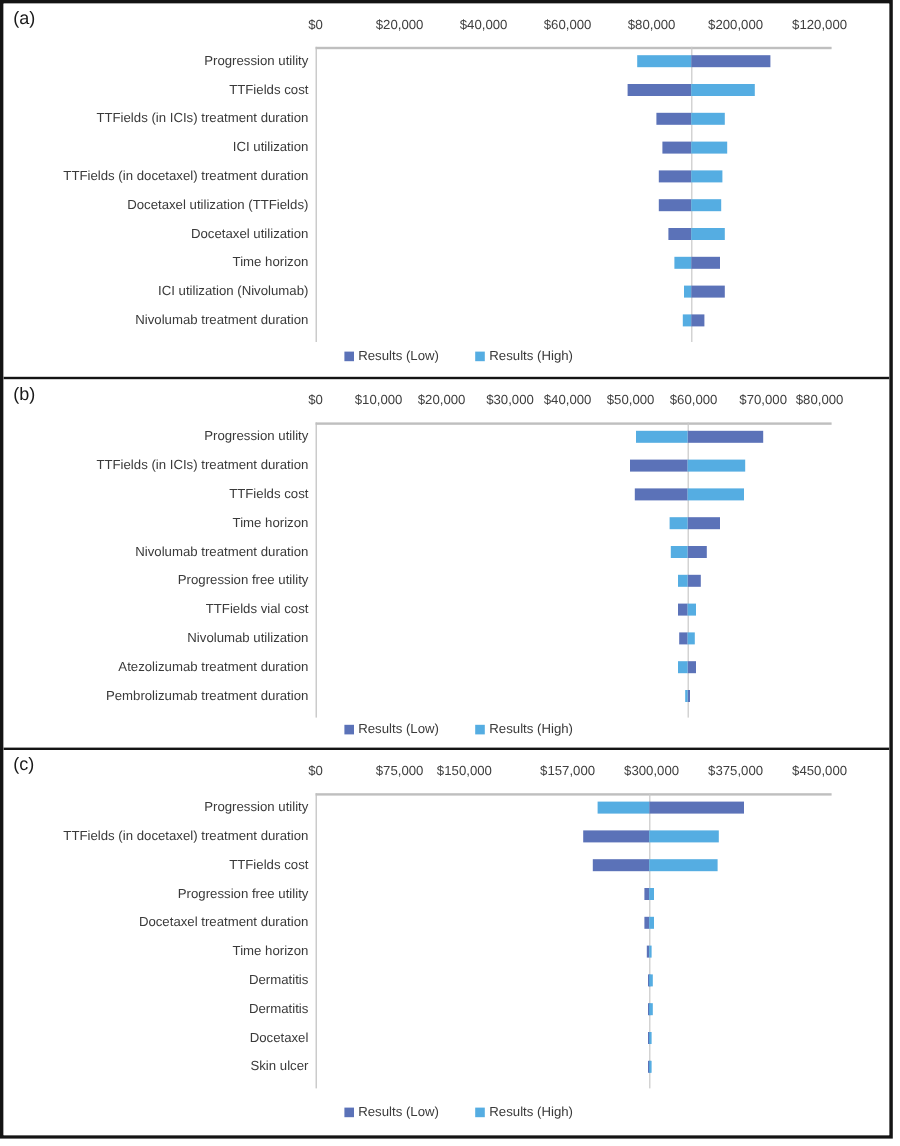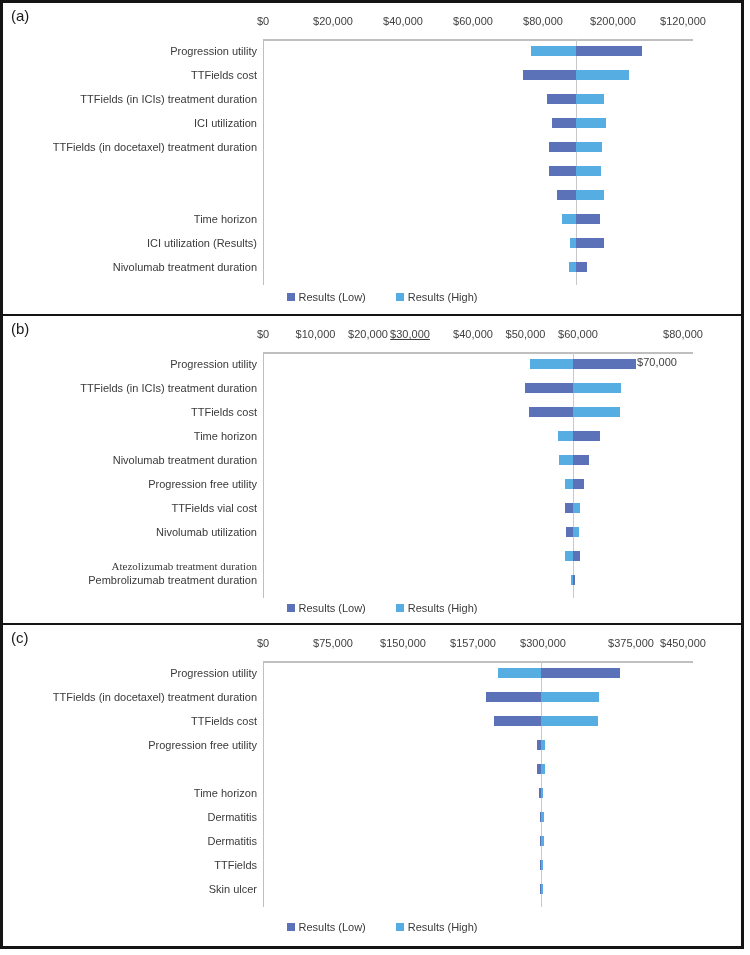--- a/index.html
+++ b/index.html
@@ -84,28 +84,30 @@
       <div class="bar" style="left: 572.9px; width: 53.2px; top: 67px; background: rgb(85, 173, 226);"></div>
       <div class="row-label" style="top: 84px;">TTFields (in ICIs) treatment duration</div>
       <div class="bar" style="left: 543.85px; width: 29.05px; top: 91px; background: rgb(91, 114, 184);"></div>
       <div class="bar" style="left: 572.9px; width: 28.35px; top: 91px; background: rgb(85, 173, 226);"></div>
       <div class="row-label" style="top: 108px;">ICI utilization</div>
       <div class="bar" style="left: 549.45px; width: 23.45px; top: 115px; background: rgb(91, 114, 184);"></div>
       <div class="bar" style="left: 572.9px; width: 30.45px; top: 115px; background: rgb(85, 173, 226);"></div>
       <div class="row-label" style="top: 132px;">TTFields (in docetaxel) treatment duration</div>
       <div class="bar" style="left: 545.95px; width: 26.95px; top: 139px; background: rgb(91, 114, 184);"></div>
       <div class="bar" style="left: 572.9px; width: 25.9px; top: 139px; background: rgb(85, 173, 226);"></div>
+      <div class="row-label" style="top: 156px;">Docetaxel utilization (TTFields)</div>
       <div class="bar" style="left: 545.95px; width: 26.95px; top: 163px; background: rgb(91, 114, 184);"></div>
       <div class="bar" style="left: 572.9px; width: 25.2px; top: 163px; background: rgb(85, 173, 226);"></div>
+      <div class="row-label" style="top: 180px;">Docetaxel utilization</div>
       <div class="bar" style="left: 553.65px; width: 19.25px; top: 187px; background: rgb(91, 114, 184);"></div>
       <div class="bar" style="left: 572.9px; width: 27.65px; top: 187px; background: rgb(85, 173, 226);"></div>
       <div class="row-label" style="top: 204px;">Time horizon</div>
       <div class="bar" style="left: 572.9px; width: 23.8px; top: 211px; background: rgb(91, 114, 184);"></div>
       <div class="bar" style="left: 558.55px; width: 14.35px; top: 211px; background: rgb(85, 173, 226);"></div>
-      <div class="row-label" style="top: 228px;">ICI utilization (Results)</div>
+      <div class="row-label" style="top: 228px;">ICI utilization (Nivolumab)</div>
       <div class="bar" style="left: 572.9px; width: 27.65px; top: 235px; background: rgb(91, 114, 184);"></div>
       <div class="bar" style="left: 566.95px; width: 5.95px; top: 235px; background: rgb(85, 173, 226);"></div>
       <div class="row-label" style="top: 252px;">Nivolumab treatment duration</div>
       <div class="bar" style="left: 572.9px; width: 11.55px; top: 259px; background: rgb(91, 114, 184);"></div>
       <div class="bar" style="left: 565.55px; width: 7.35px; top: 259px; background: rgb(85, 173, 226);"></div>
       <div class="legend" style="top: 288px;">
         <span class="legend-item">
           <span class="legend-swatch" style="background: rgb(91, 114, 184);"></span>
           <span class="legend-text">Results (Low)</span>
         </span>
@@ -113,25 +115,25 @@
           <span class="legend-swatch" style="background: rgb(85, 173, 226);"></span>
           <span class="legend-text">Results (High)</span>
         </span>
       </div>
     </div>
     <div class="panel" style="height: 309px;">
       <div class="panel-letter">(b)</div>
       <div class="tick-label" style="left: 260px;">$0</div>
       <div class="tick-label" style="left: 312.5px;">$10,000</div>
       <div class="tick-label" style="left: 365px;">$20,000</div>
-      <div class="tick-label" style="left: 407px; text-decoration: underline;">$30,000</div>
+      <div class="tick-label" style="left: 422px;">$30,000</div>
       <div class="tick-label" style="left: 470px;">$40,000</div>
       <div class="tick-label" style="left: 522.5px;">$50,000</div>
       <div class="tick-label" style="left: 575px;">$60,000</div>
-      <div class="tick-label" style="left: 654px; margin-top: 28px;">$70,000</div>
+      <div class="tick-label" style="left: 633px;">$70,000</div>
       <div class="tick-label" style="left: 680px;">$80,000</div>
       <div class="axis-line" style="left: 260px; top: 36px; width: 430px; border-top-color: rgb(191, 191, 191);"></div>
       <div class="plot-left-border" style="left: 260px; top: 36px; height: 246px; border-left-color: rgb(191, 191, 191);"></div>
       <div class="gridline" style="left: 569.75px; top: 36px; height: 246px; border-left-color: rgb(201, 201, 201);"></div>
       <div class="row-label" style="top: 36px;">Progression utility</div>
       <div class="bar" style="left: 569.75px; width: 63px; top: 43px; background: rgb(91, 114, 184);"></div>
       <div class="bar" style="left: 526.7px; width: 43.05px; top: 43px; background: rgb(85, 173, 226);"></div>
       <div class="row-label" style="top: 60px;">TTFields (in ICIs) treatment duration</div>
       <div class="bar" style="left: 521.975px; width: 47.775px; top: 67px; background: rgb(91, 114, 184);"></div>
       <div class="bar" style="left: 569.75px; width: 47.775px; top: 67px; background: rgb(85, 173, 226);"></div>
@@ -146,73 +148,74 @@
       <div class="bar" style="left: 556.1px; width: 13.65px; top: 139px; background: rgb(85, 173, 226);"></div>
       <div class="row-label" style="top: 156px;">Progression free utility</div>
       <div class="bar" style="left: 569.75px; width: 11.025px; top: 163px; background: rgb(91, 114, 184);"></div>
       <div class="bar" style="left: 561.875px; width: 7.875px; top: 163px; background: rgb(85, 173, 226);"></div>
       <div class="row-label" style="top: 180px;">TTFields vial cost</div>
       <div class="bar" style="left: 562.4px; width: 7.35px; top: 187px; background: rgb(91, 114, 184);"></div>
       <div class="bar" style="left: 569.75px; width: 6.825px; top: 187px; background: rgb(85, 173, 226);"></div>
       <div class="row-label" style="top: 204px;">Nivolumab utilization</div>
       <div class="bar" style="left: 563.45px; width: 6.3px; top: 211px; background: rgb(91, 114, 184);"></div>
       <div class="bar" style="left: 569.75px; width: 6.3px; top: 211px; background: rgb(85, 173, 226);"></div>
-      <div class="row-label" style="top: 238px; font-family: Liberation Serif, serif;">Atezolizumab treatment duration</div>
+      <div class="row-label" style="top: 228px;">Atezolizumab treatment duration</div>
       <div class="bar" style="left: 569.75px; width: 7.35px; top: 235px; background: rgb(91, 114, 184);"></div>
       <div class="bar" style="left: 562.4px; width: 7.35px; top: 235px; background: rgb(85, 173, 226);"></div>
       <div class="row-label" style="top: 252px;">Pembrolizumab treatment duration</div>
       <div class="bar" style="left: 569.75px; width: 2.1px; top: 259px; background: rgb(91, 114, 184);"></div>
       <div class="bar" style="left: 568.175px; width: 2px; top: 259px; background: rgb(85, 173, 226);"></div>
       <div class="legend" style="top: 286px;">
         <span class="legend-item">
           <span class="legend-swatch" style="background: rgb(91, 114, 184);"></span>
           <span class="legend-text">Results (Low)</span>
         </span>
         <span class="legend-item">
           <span class="legend-swatch" style="background: rgb(85, 173, 226);"></span>
           <span class="legend-text">Results (High)</span>
         </span>
       </div>
     </div>
     <div class="panel" style="height: 323px;">
       <div class="panel-letter">(c)</div>
       <div class="tick-label" style="left: 260px;">$0</div>
       <div class="tick-label" style="left: 330px;">$75,000</div>
-      <div class="tick-label" style="left: 400px;">$150,000</div>
+      <div class="tick-label" style="left: 384px;">$150,000</div>
       <div class="tick-label" style="left: 470px;">$157,000</div>
       <div class="tick-label" style="left: 540px;">$300,000</div>
-      <div class="tick-label" style="left: 628px;">$375,000</div>
+      <div class="tick-label" style="left: 610px;">$375,000</div>
       <div class="tick-label" style="left: 680px;">$450,000</div>
       <div class="axis-line" style="left: 260px; top: 36px; width: 430px; border-top-color: rgb(191, 191, 191);"></div>
       <div class="plot-left-border" style="left: 260px; top: 36px; height: 246px; border-left-color: rgb(191, 191, 191);"></div>
       <div class="gridline" style="left: 538.133px; top: 36px; height: 246px; border-left-color: rgb(201, 201, 201);"></div>
       <div class="row-label" style="top: 36px;">Progression utility</div>
       <div class="bar" style="left: 538.133px; width: 79.3333px; top: 43px; background: rgb(91, 114, 184);"></div>
       <div class="bar" style="left: 494.733px; width: 43.4px; top: 43px; background: rgb(85, 173, 226);"></div>
       <div class="row-label" style="top: 60px;">TTFields (in docetaxel) treatment duration</div>
       <div class="bar" style="left: 482.6px; width: 55.5333px; top: 67px; background: rgb(91, 114, 184);"></div>
       <div class="bar" style="left: 538.133px; width: 57.8667px; top: 67px; background: rgb(85, 173, 226);"></div>
       <div class="row-label" style="top: 84px;">TTFields cost</div>
       <div class="bar" style="left: 491px; width: 47.1333px; top: 91px; background: rgb(91, 114, 184);"></div>
       <div class="bar" style="left: 538.133px; width: 56.9333px; top: 91px; background: rgb(85, 173, 226);"></div>
       <div class="row-label" style="top: 108px;">Progression free utility</div>
       <div class="bar" style="left: 533.933px; width: 4.2px; top: 115px; background: rgb(91, 114, 184);"></div>
       <div class="bar" style="left: 538.133px; width: 4.2px; top: 115px; background: rgb(85, 173, 226);"></div>
+      <div class="row-label" style="top: 132px;">Docetaxel treatment duration</div>
       <div class="bar" style="left: 534.4px; width: 3.73333px; top: 139px; background: rgb(91, 114, 184);"></div>
       <div class="bar" style="left: 538.133px; width: 3.73333px; top: 139px; background: rgb(85, 173, 226);"></div>
       <div class="row-label" style="top: 156px;">Time horizon</div>
       <div class="bar" style="left: 536.267px; width: 2px; top: 163px; background: rgb(91, 114, 184);"></div>
       <div class="bar" style="left: 538.133px; width: 2.33333px; top: 163px; background: rgb(85, 173, 226);"></div>
       <div class="row-label" style="top: 180px;">Dermatitis</div>
       <div class="bar" style="left: 536.733px; width: 2px; top: 187px; background: rgb(91, 114, 184);"></div>
       <div class="bar" style="left: 538.133px; width: 2.61333px; top: 187px; background: rgb(85, 173, 226);"></div>
       <div class="row-label" style="top: 204px;">Dermatitis</div>
       <div class="bar" style="left: 536.827px; width: 2px; top: 211px; background: rgb(91, 114, 184);"></div>
       <div class="bar" style="left: 538.133px; width: 2.52px; top: 211px; background: rgb(85, 173, 226);"></div>
-      <div class="row-label" style="top: 228px;">TTFields</div>
+      <div class="row-label" style="top: 228px;">Docetaxel</div>
       <div class="bar" style="left: 537.2px; width: 2px; top: 235px; background: rgb(91, 114, 184);"></div>
       <div class="bar" style="left: 538.133px; width: 2.14667px; top: 235px; background: rgb(85, 173, 226);"></div>
       <div class="row-label" style="top: 252px;">Skin ulcer</div>
       <div class="bar" style="left: 537.387px; width: 2px; top: 259px; background: rgb(91, 114, 184);"></div>
       <div class="bar" style="left: 538.133px; width: 2.05333px; top: 259px; background: rgb(85, 173, 226);"></div>
       <div class="legend" style="top: 296px;">
         <span class="legend-item">
           <span class="legend-swatch" style="background: rgb(91, 114, 184);"></span>
           <span class="legend-text">Results (Low)</span>
         </span>

